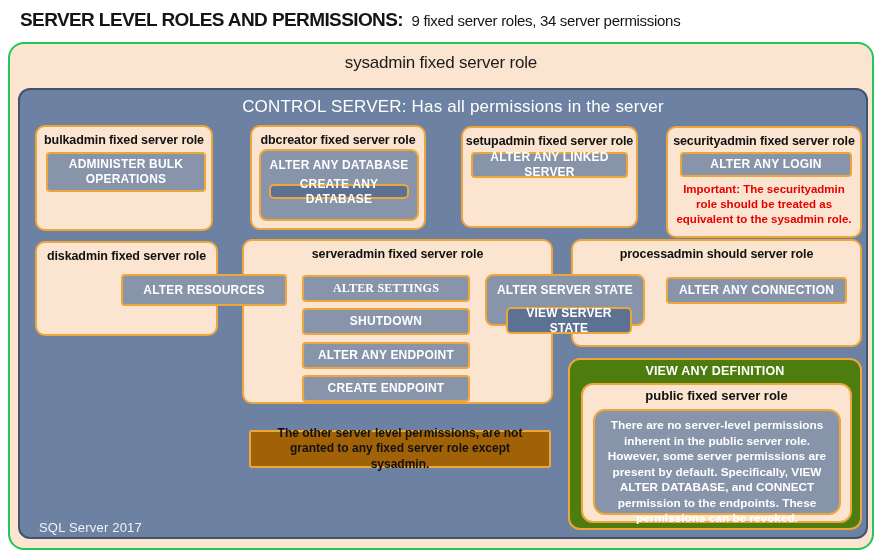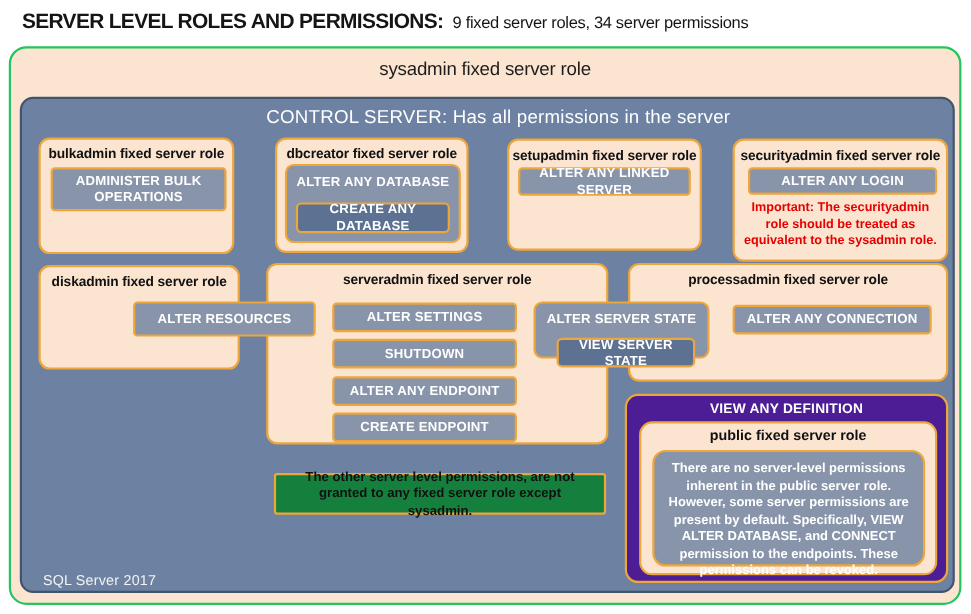--- a/index.html
+++ b/index.html
@@ -33,34 +33,34 @@
   .perm-container { position: absolute; background: #8794aa; border: 2px solid #eda63c;
     border-radius: 8px; color: #ffffff; font-size: 12px; font-weight: 700;
     letter-spacing: 0.2px; text-align: center; }
   .perm-container .container-label { position: absolute; left: 0; right: 0; top: 7px; }
   .perm-dark { background: #5d7292; border-radius: 5px; }
 
   .warning { position: absolute; left: 5px; right: 5px; top: 54px; text-align: center;
     color: #e60000; font-size: 11.5px; font-weight: 700; line-height: 1.3; }
 
   .vad-box { position: absolute; left: 548px; top: 268px; width: 294px; height: 172px;
-    background: #4c1d95; border: 2px solid #eda63c; border-radius: 12px; }
+    background: #4d7c0f; border: 2px solid #eda63c; border-radius: 12px; }
   .vad-label { position: absolute; left: 0; right: 0; top: 4px; text-align: center;
     color: #ffffff; font-size: 12.5px; font-weight: 700; letter-spacing: 0.2px; }
   .public-box { position: absolute; left: 11px; top: 23px; width: 271px; height: 140px;
     background: #fbe5d0; border: 2px solid #eda63c; border-radius: 12px; }
   .public-label { position: absolute; left: 0; right: 0; top: 3px; text-align: center;
     font-size: 13px; font-weight: 700; color: #111111; }
   .public-desc { position: absolute; left: 10px; top: 24px; width: 248px; height: 106px;
     background: #8794aa; border: 2px solid #eda63c; border-radius: 12px;
     color: #ffffff; font-size: 11.8px; font-weight: 700; line-height: 1.32;
     text-align: center; padding: 7px 8px; letter-spacing: 0; }
 
   .note-box { position: absolute; left: 229px; top: 340px; width: 302px; height: 38px;
-    background: #15803d; border: 2px solid #eda63c; border-radius: 3px;
+    background: #a16207; border: 2px solid #eda63c; border-radius: 3px;
     display: flex; align-items: center; justify-content: center; text-align: center;
     font-size: 12px; font-weight: 700; color: #111111; line-height: 1.3; padding: 0 8px; }
 
   .footer { position: absolute; left: 19px; top: 430px; color: #f2f2f2;
     font-size: 13px; font-weight: 400; letter-spacing: 0.2px; }
 </style>
 </head>
 <body>
 
 <div class="page">
@@ -78,21 +78,21 @@
 
       <div class="role-box" style="left:15px; top:35px; width:178px; height:106px;">
         <div class="role-label">bulkadmin fixed server role</div>
         <div class="perm" style="left:9px; top:25px; width:160px; height:40px;">ADMINISTER BULK OPERATIONS</div>
       </div>
 
       <div class="role-box" style="left:230px; top:35px; width:176px; height:105px;">
         <div class="role-label">dbcreator fixed server role</div>
         <div class="perm-container" style="left:7px; top:22px; width:160px; height:72px;padding-left:28px;">
           <div class="container-label">ALTER ANY DATABASE</div>
-          <div class="perm perm-dark" style="left:8px; top:33px; width:140px; height:28px;">CREATE ANY DATABASE</div>
+          <div class="perm perm-dark" style="left:8px; top:33px; width:140px; height:15px;">CREATE ANY DATABASE</div>
         </div>
       </div>
 
       <div class="role-box" style="left:441px; top:36px; width:177px; height:102px;">
         <div class="role-label">setupadmin fixed server role</div>
         <div class="perm" style="left:8px; top:24px; width:157px; height:26px;">ALTER ANY LINKED SERVER</div>
       </div>
 
       <div class="role-box" style="left:646px; top:36px; width:196px; height:112px;">
         <div class="role-label">securityadmin fixed server role</div>
@@ -101,33 +101,33 @@
       </div>
 
       <div class="role-box" style="left:15px; top:151px; width:183px; height:95px;">
         <div class="role-label">diskadmin fixed server role</div>
       </div>
 
       <div class="perm" style="left:101px; top:184px; width:166px; height:32px; z-index:3;">ALTER RESOURCES</div>
 
       <div class="role-box" style="left:222px; top:149px; width:311px; height:165px;">
         <div class="role-label">serveradmin fixed server role</div>
-        <div class="perm" style="left:58px; top:34px; width:168px; height:27px;">ALTER SETTINGS</div>
+        <div class="perm" style="left:58px; top:34px; width:168px; height:27px;font-family:Liberation Serif, serif;">ALTER SETTINGS</div>
         <div class="perm" style="left:58px; top:67px; width:168px; height:27px;">SHUTDOWN</div>
         <div class="perm" style="left:58px; top:101px; width:168px; height:27px;">ALTER ANY ENDPOINT</div>
         <div class="perm" style="left:58px; top:134px; width:168px; height:27px;">CREATE ENDPOINT</div>
       </div>
 
       <div class="perm-container" style="left:465px; top:184px; width:160px; height:52px; z-index:3;">
         <div class="container-label">ALTER SERVER STATE</div>
         <div class="perm perm-dark" style="left:19px; top:31px; width:126px; height:27px;">VIEW SERVER STATE</div>
       </div>
 
       <div class="role-box" style="left:551px; top:149px; width:291px; height:108px;">
-        <div class="role-label">processadmin fixed server role</div>
+        <div class="role-label">processadmin should server role</div>
         <div class="perm" style="left:93px; top:36px; width:181px; height:27px;">ALTER ANY CONNECTION</div>
       </div>
 
       <div class="vad-box">
         <div class="vad-label">VIEW ANY DEFINITION</div>
         <div class="public-box">
           <div class="public-label">public fixed server role</div>
           <div class="public-desc">There are no server-level permissions inherent in the public server role. However, some server permissions are present by default. Specifically, VIEW ALTER DATABASE, and CONNECT permission to the endpoints. These permissions can be revoked.</div>
         </div>
       </div>

